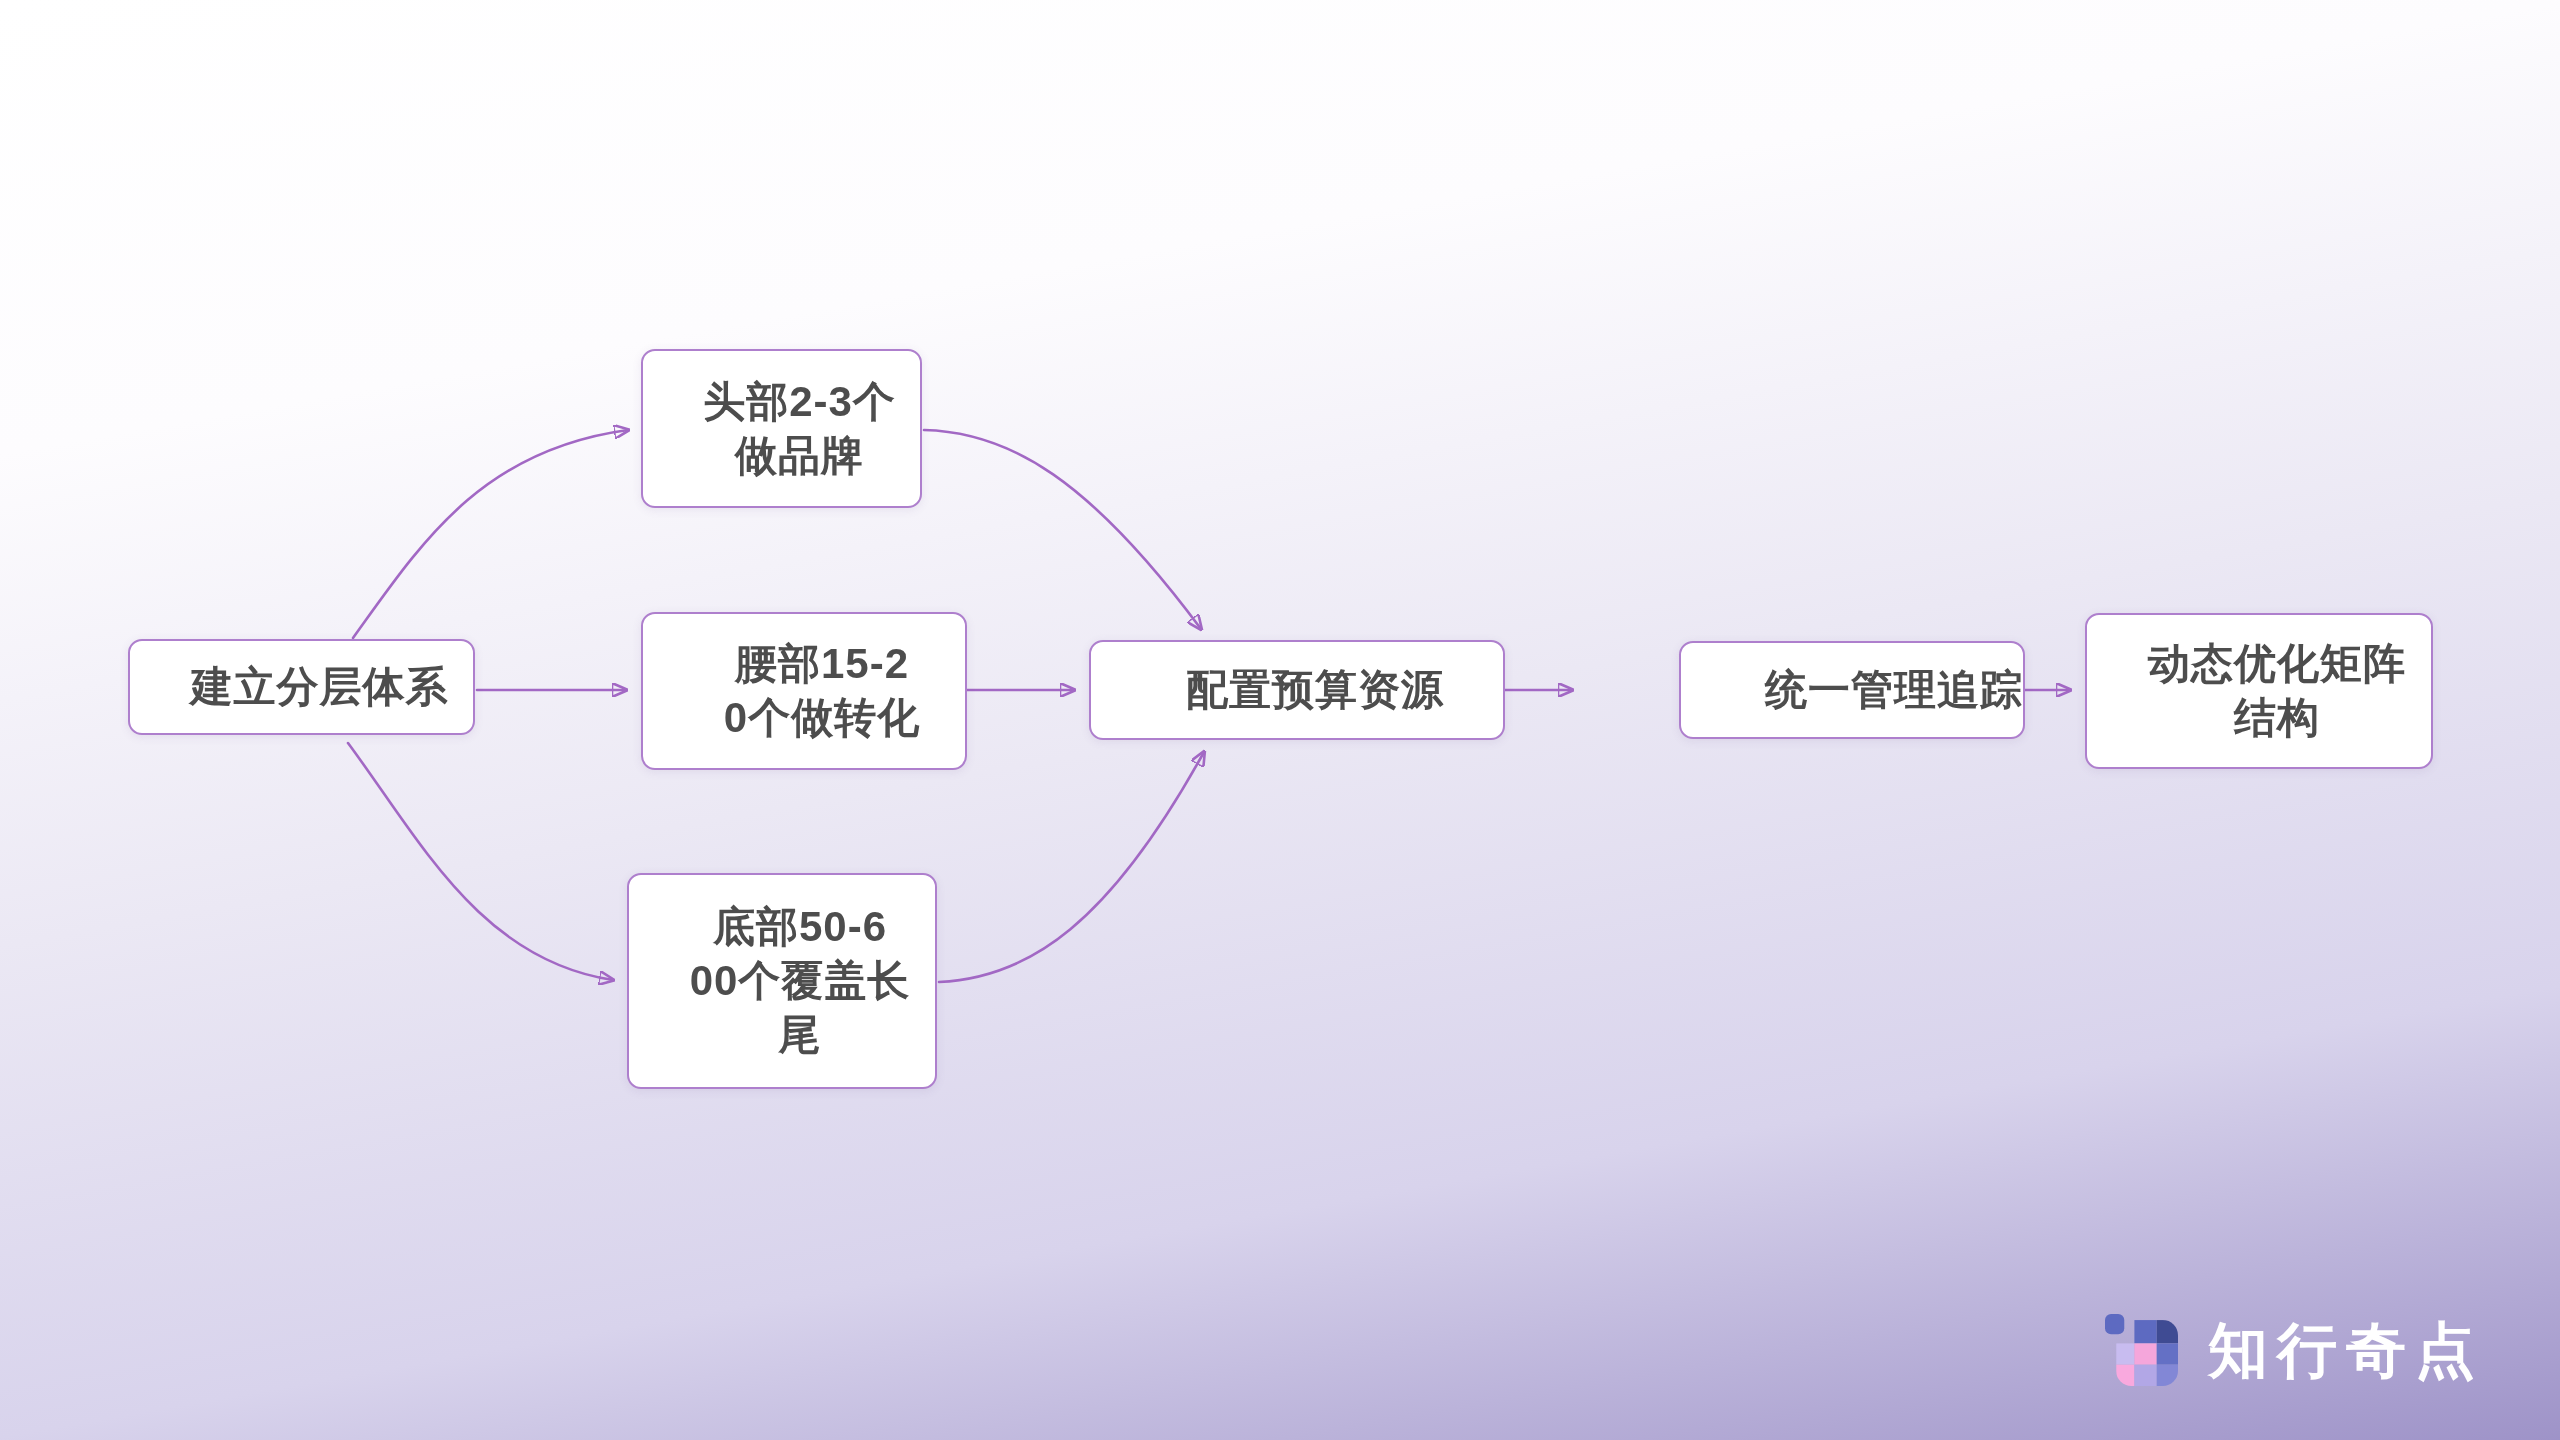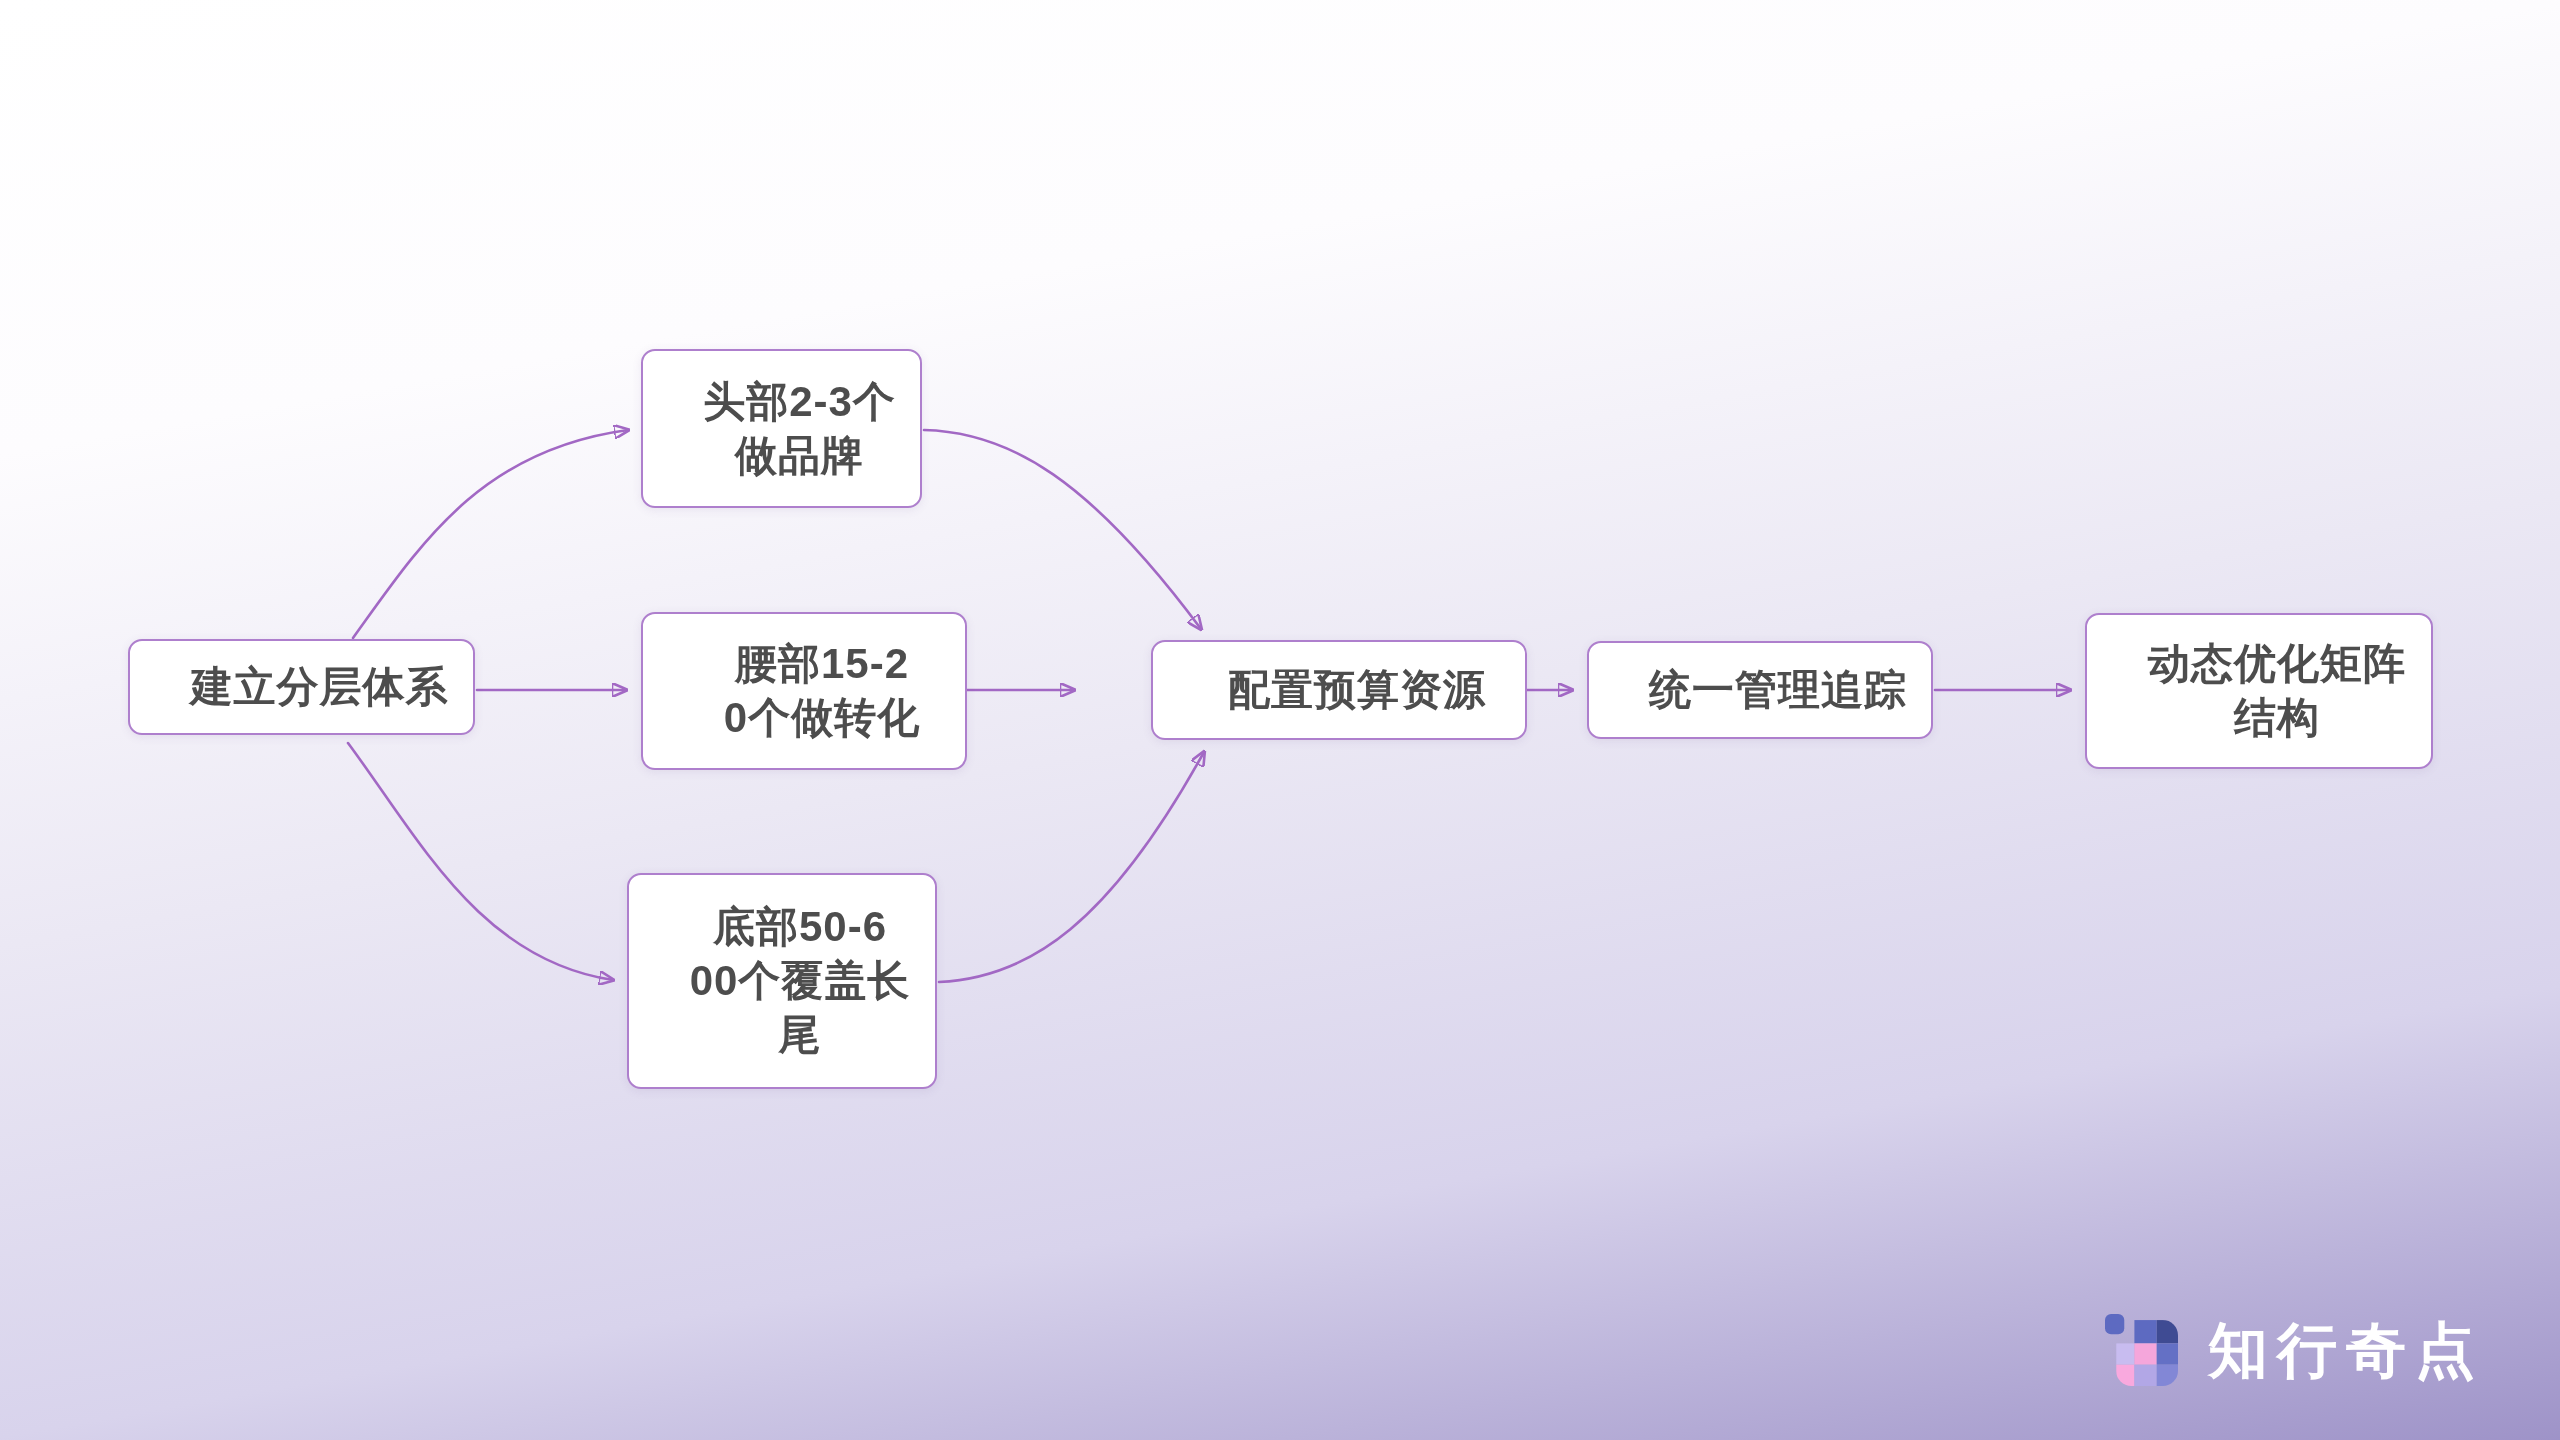--- a/index.html
+++ b/index.html
@@ -32,22 +32,22 @@
     line-height:1.28;
     text-align:center;
     white-space:pre-line;
     letter-spacing:1px;
   }
   
   .n-establish {left:128px; top:639px; width:347px; height:96px;}
   .n-tier-top  {left:641px; top:349px; width:281px; height:159px;}
   .n-tier-mid  {left:641px; top:612px; width:326px; height:158px;}
   .n-tier-bot  {left:627px; top:873px; width:310px; height:216px;}
-  .n-budget    {left:1151px;top:640px; width:376px; height:100px;align-items:center;}
-  .n-manage    {left:1587px;top:641px; width:346px; height:98px;}
+  .n-budget    {left:1089px;top:640px; width:416px; height:100px;align-items:center;}
+  .n-manage    {left:1679px;top:641px; width:346px; height:98px;justify-content:flex-end;}
   .n-optimize  {left:2085px;top:613px; width:348px; height:156px;}
 
   .logo{
     position:absolute;left:2105px;top:1314px;
     display:flex;align-items:center;gap:30px;
   }
   .logo-wordmark{
     color:#ffffff;
     font-size:60px;
     font-weight:800;

